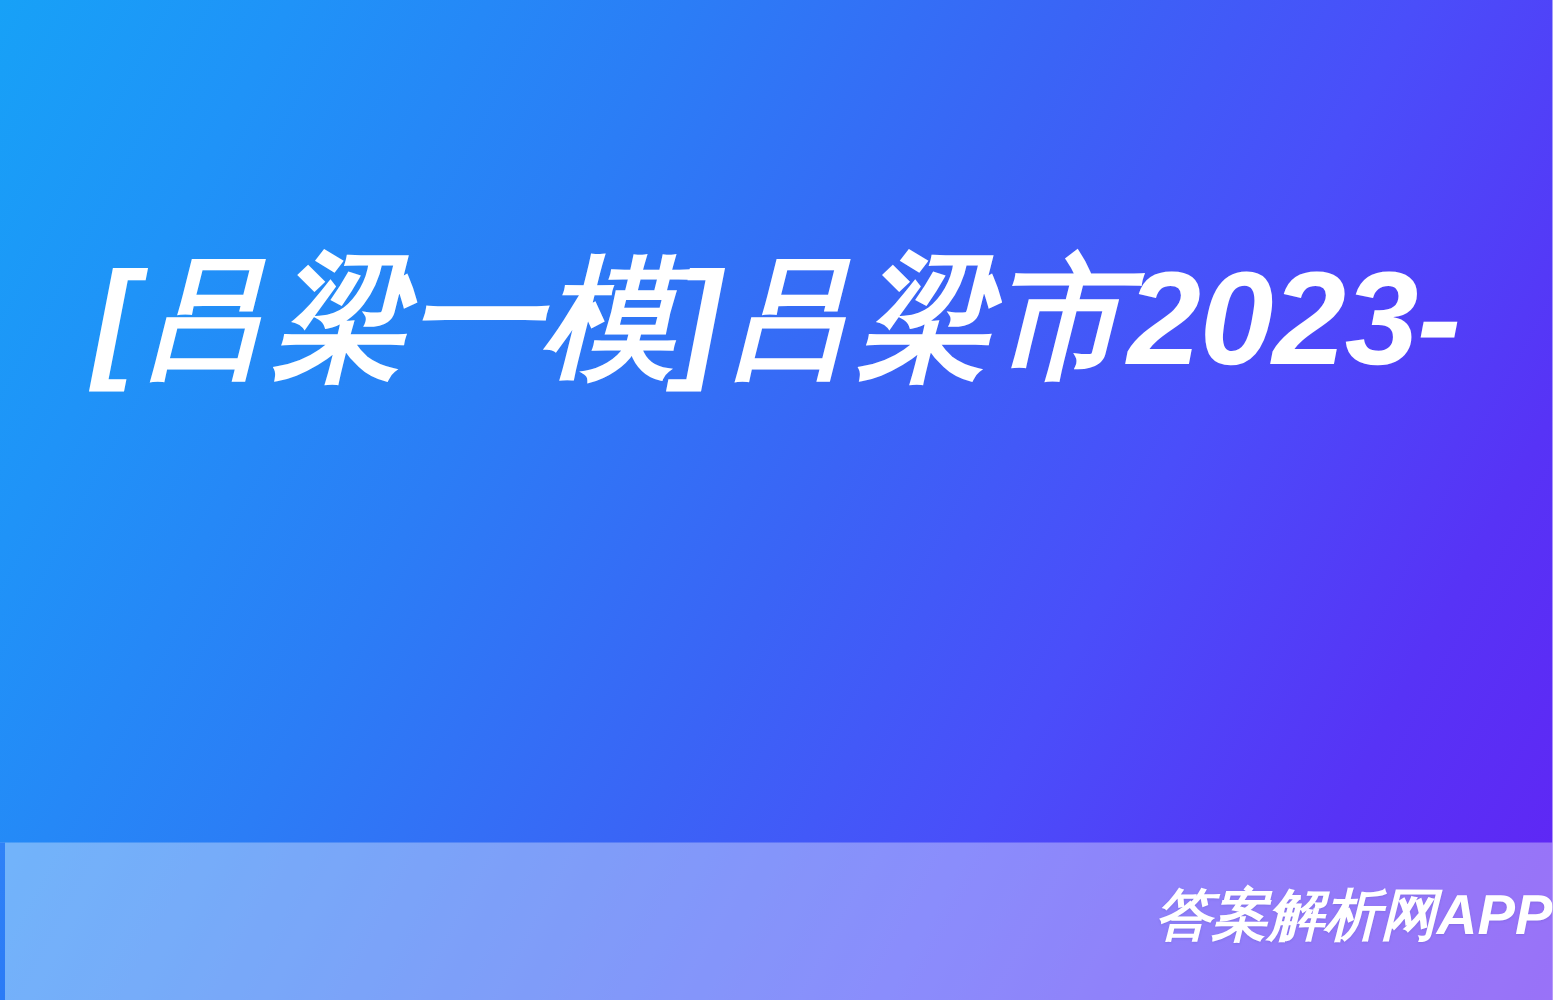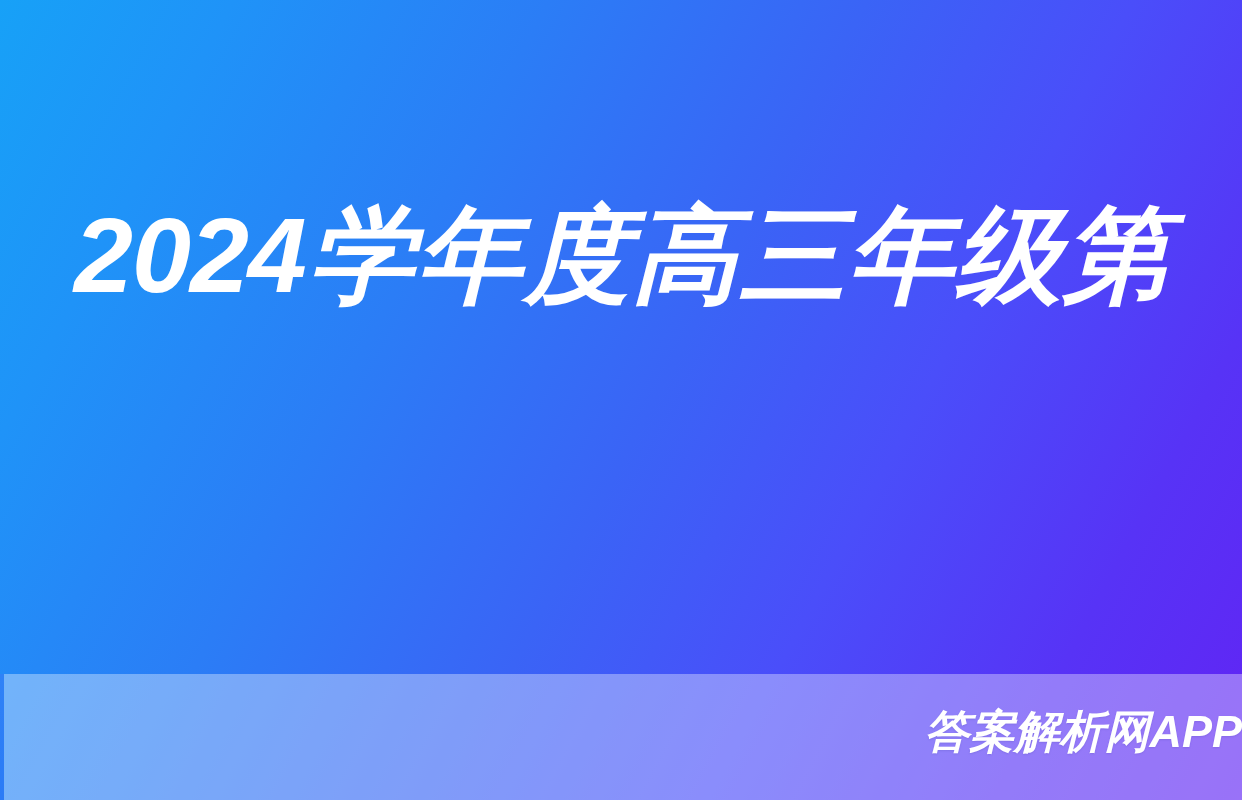--- a/index.html
+++ b/index.html
@@ -87,21 +87,21 @@
     letter-spacing: 0px;
     text-shadow: 0 1px 2px rgba(60, 60, 160, 0.18);
   }
 </style>
 </head>
 <body>
 
 <div id="poster">
 
   <div id="headline">
-    <span class="hl-line">2024学年度高三年级第</span>
+    <span class="hl-line">[吕梁一模]吕梁市2023-</span>
   </div>
 
   <div id="footer-band"></div>
   <div id="band-edge"></div>
 
   <div id="watermark">答案解析网APP</div>
 
 </div>
 
 </body></html>

